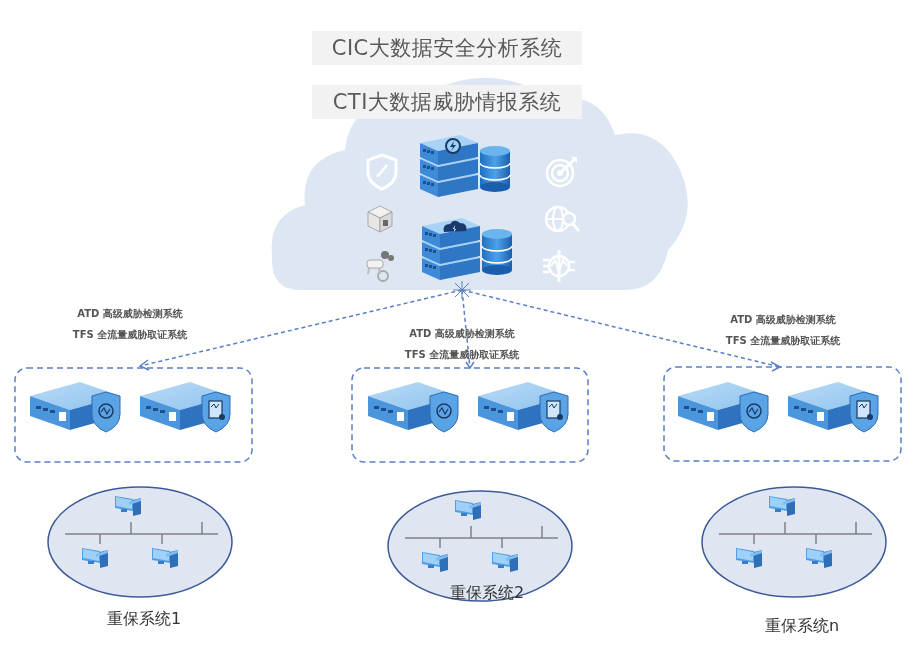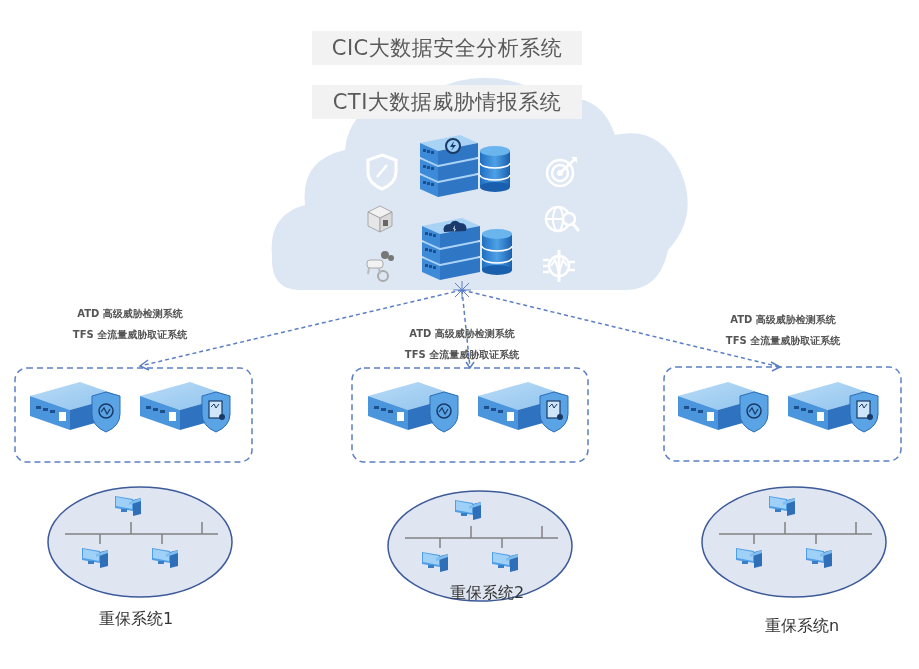--- a/index.html
+++ b/index.html
@@ -253,15 +253,15 @@
 </div>
 <div class="sys-label" style="left:337px; top:323px;">
   <div>ATD 高级威胁检测系统</div>
   <div>TFS 全流量威胁取证系统</div>
 </div>
 <div class="sys-label" style="left:658px; top:309px;">
   <div>ATD 高级威胁检测系统</div>
   <div>TFS 全流量威胁取证系统</div>
 </div>
 
-<div class="site-name" style="left:56px; top:609px;">重保系统1</div>
+<div class="site-name" style="left:64px; top:609px;">重保系统1</div>
 <div class="site-name" style="left:407px; top:583px;">重保系统2</div>
 <div class="site-name" style="left:722px; top:609px;margin-top:7px;">重保系统n</div>
 
 </body></html>

